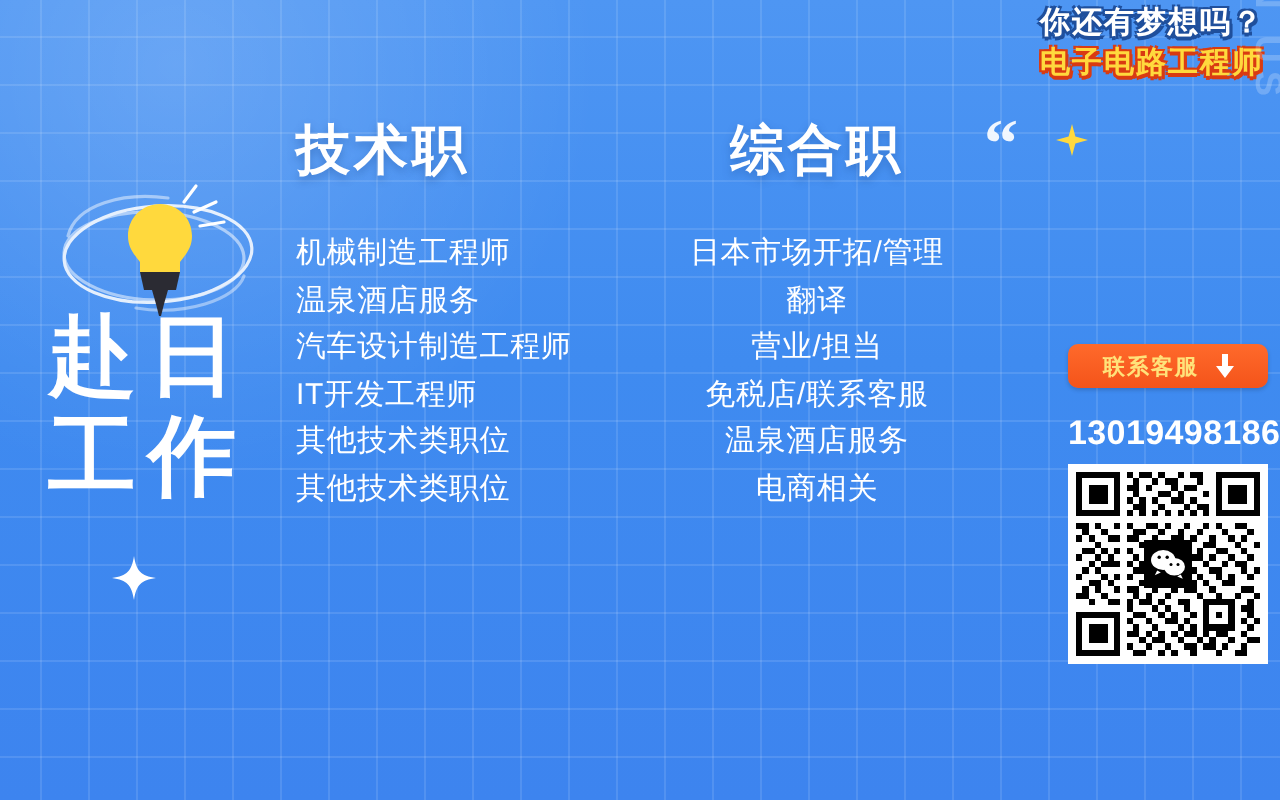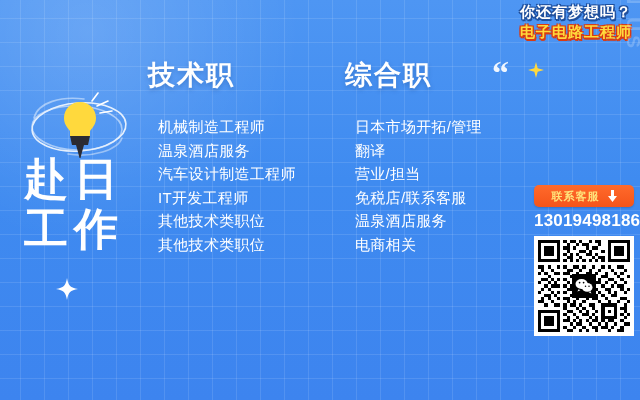--- a/index.html
+++ b/index.html
@@ -87,53 +87,52 @@
   #brand{
     position:absolute;left:24px;top:154px;
     color:#ffffff;font-weight:bold;
     font-size:44px;line-height:50px;letter-spacing:6px;
   }
   #brand div{white-space:nowrap;}
 
   
   .col{position:absolute;top:62px;}
   #col-tech{left:148px;}
-  #col-general{left:345px;}
+  #col-general{left:345px;text-align:center;}
   .col-title{
     font-size:27px;font-weight:bold;color:#ffffff;
     letter-spacing:2px;line-height:1;
     margin:0 0 26px 0;
     text-shadow:0 2px 4px rgba(23,70,140,.35);
     white-space:nowrap;
   }
-  .col-list{list-style:none;margin:10px;padding:0;}
+  .col-list{list-style:none;margin:0;padding:0;}
   .col-list li{
     font-size:15px;color:#ffffff;
     line-height:23.5px;
     white-space:nowrap;
     letter-spacing:.3px;
   }
 
   
   #contact{position:absolute;left:534px;top:172px;width:102px;}
   #cs-button{
     display:flex;align-items:center;justify-content:center;gap:8px;
     width:100px;height:22px;
     background:linear-gradient(180deg,#ff6a2b 0%,#f4541a 100%);
     border-radius:5px;
     box-shadow:0 1px 2px rgba(0,0,0,.18);
-    margin-top:13px;
   }
   #cs-label{
     font-size:11px;font-weight:bold;color:#ffe27a;
     letter-spacing:1px;white-space:nowrap;
   }
   #cs-arrow{width:9px;height:12px;display:block;}
   #phone{
-    margin-top:4px;
+    margin-top:13px;
     font-size:17px;font-weight:bold;color:#ffffff;
     letter-spacing:.2px;white-space:nowrap;
     text-align:left;
   }
   #qr-box{
     margin-top:5px;
     width:100px;height:100px;
     background:#ffffff;
     padding:0;
     position:relative;

